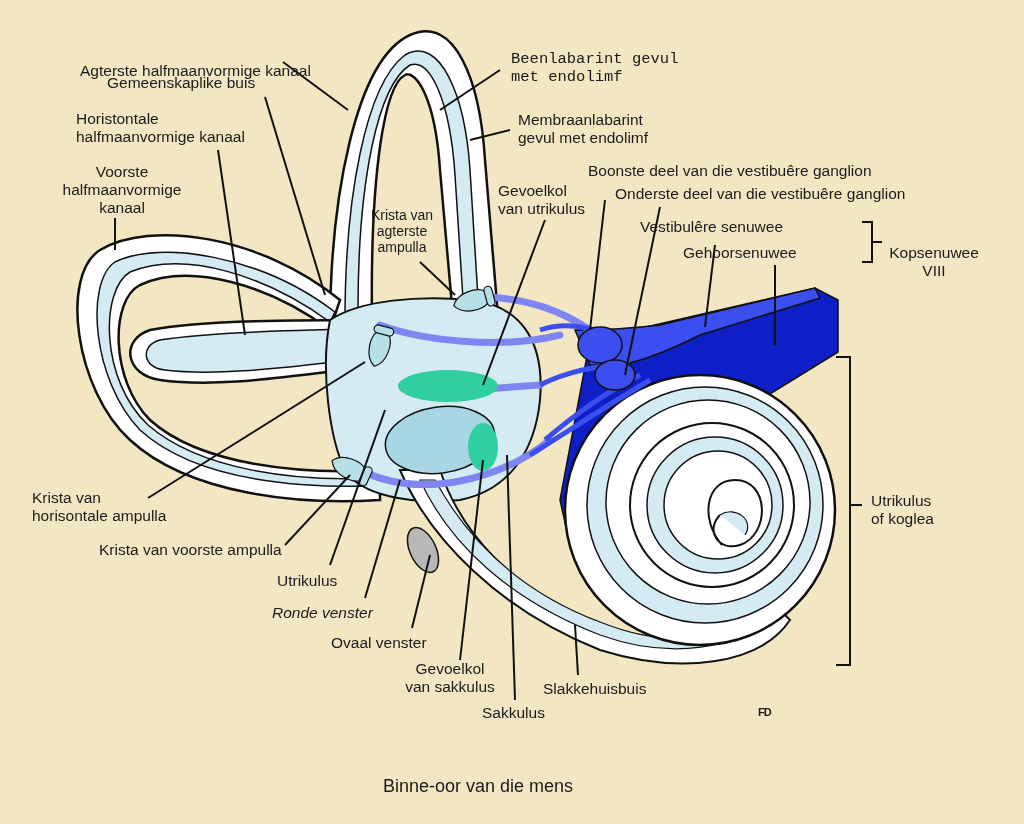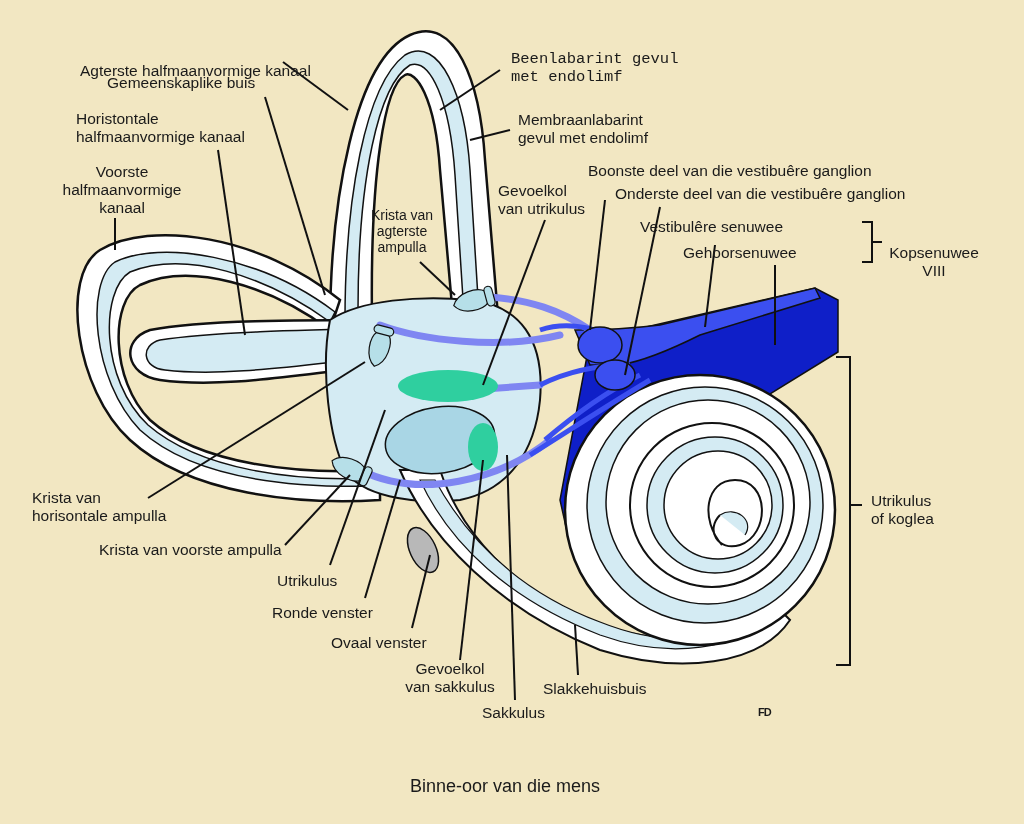--- a/index.html
+++ b/index.html
@@ -167,30 +167,30 @@
 <div class="lbl" style="left:32px;top:489px;">
     <span class="l">Krista van</span>
     <span class="l">horisontale ampulla</span>
   </div>
 <div class="lbl" style="left:99px;top:541px;">
     <span class="l">Krista van voorste ampulla</span>
   </div>
 <div class="lbl" style="left:277px;top:572px;">
     <span class="l">Utrikulus</span>
   </div>
-<div class="lbl" style="left:272px;top:604px;">
+<div class="lbl" style="left:272px;top:604px;font-style:italic;">
     <span class="l">Ronde venster</span>
   </div>
 <div class="lbl" style="left:331px;top:634px;">
     <span class="l">Ovaal venster</span>
   </div>
 <div class="lbl c" style="left:395px;top:660px;width:110px;">
     <span class="l">Gevoelkol</span>
     <span class="l">van sakkulus</span>
   </div>
 <div class="lbl" style="left:482px;top:704px;">
     <span class="l">Sakkulus</span>
   </div>
 <div class="lbl" style="left:543px;top:680px;">
     <span class="l">Slakkehuisbuis</span>
   </div>
 <div class="lbl sig" style="left:758px;top:703px;">FD</div>
-<div class="lbl cap" style="left:383px;top:777px;margin-left:27px;">Binne-oor van die mens</div>
+<div class="lbl cap" style="left:383px;top:777px;">Binne-oor van die mens</div>
 
 </body></html>

